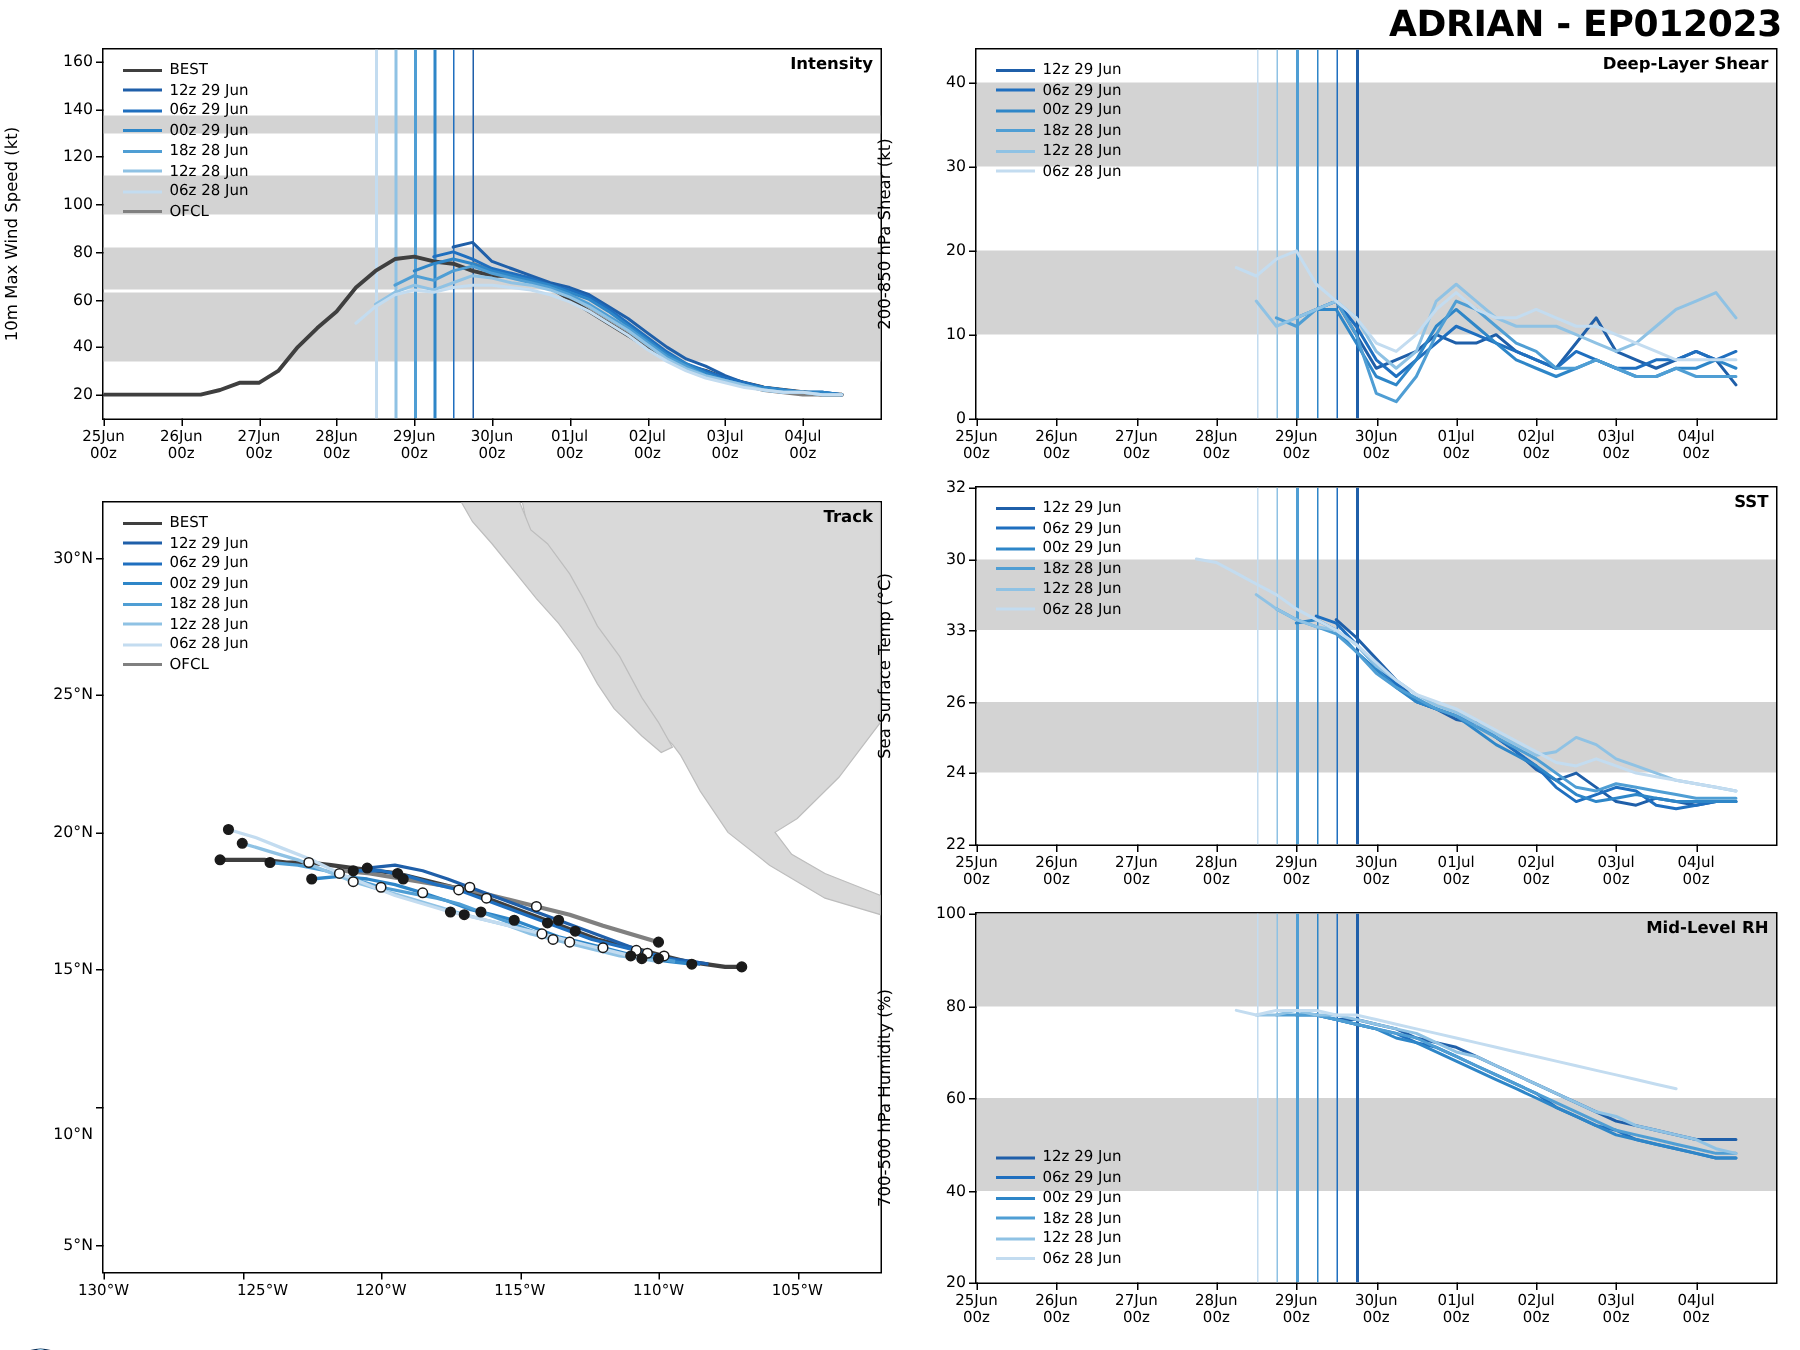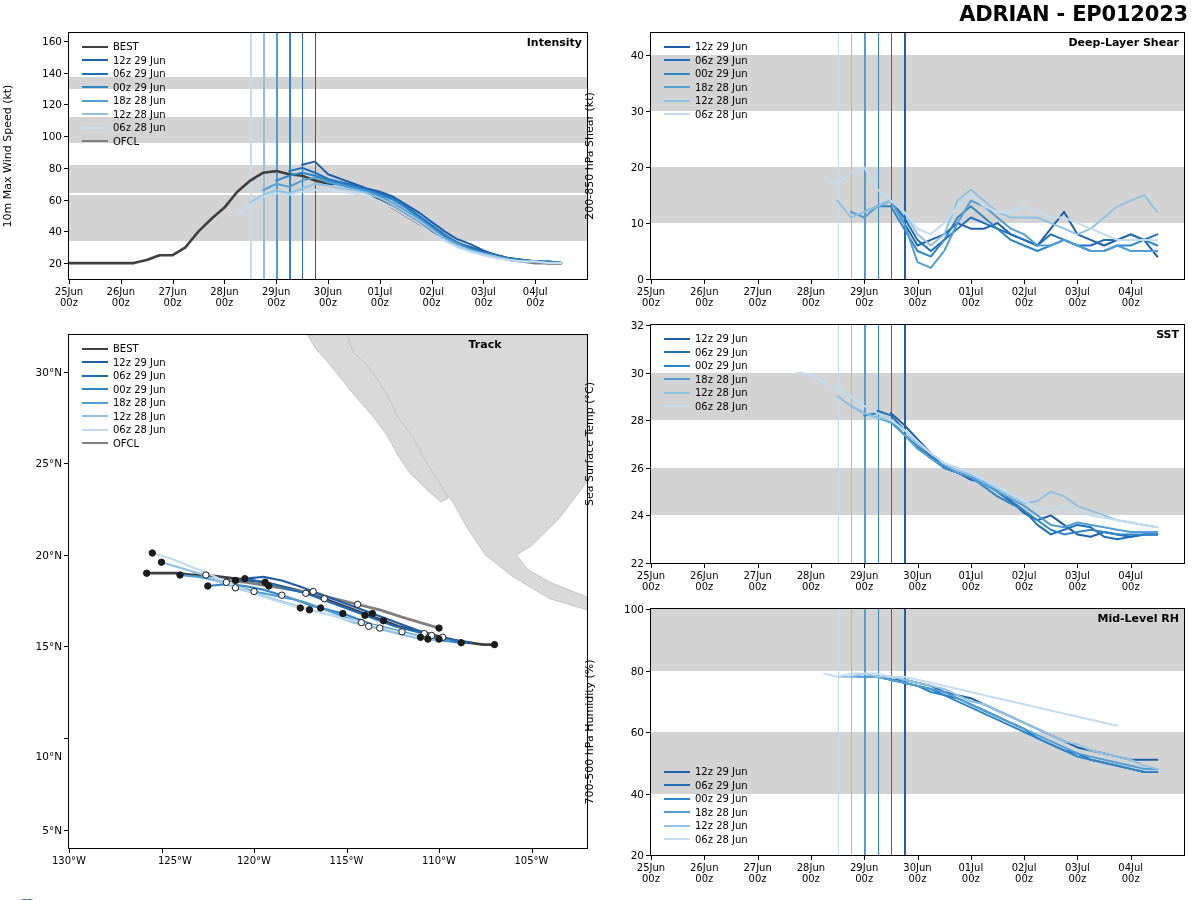--- a/index.html
+++ b/index.html
@@ -14,21 +14,21 @@
   .hdr {
     position:absolute; top:0; left:0; width:1200px; height:28px;
   }
   .hdr-left {
     position:absolute; left:14px; top:2px;
     font-size:19px; font-weight:bold; letter-spacing:-0.2px;
     font-family:"DejaVu Sans", sans-serif;
   }
   .hdr-right {
     position:absolute; right:12px; top:2px;
-    font-size:21px; font-weight:bold; letter-spacing:-0.2px;
+    font-size:24px; font-weight:bold; letter-spacing:-0.2px;
   }
   .panel { position:absolute; }
   .plotbox {
     position:absolute; border:1px solid #000; background:#fff;
     box-sizing:border-box; overflow:hidden;
   }
   .panel-title {
     position:absolute; right:6px; top:4px;
     font-size:11px; font-weight:bold; z-index:30;
   }
@@ -209,21 +209,21 @@
           <circle cx="240.5" cy="274.8" r="3.2" fill="#1a1a1a" stroke="#1a1a1a" stroke-width="1"></circle>
           <circle cx="299.7" cy="291.3" r="3.2" fill="#ffffff" stroke="#1a1a1a" stroke-width="1"></circle>
           <circle cx="358.9" cy="304.1" r="3.2" fill="#1a1a1a" stroke="#1a1a1a" stroke-width="1"></circle>
           <circle cx="83.3" cy="218.0" r="3.2" fill="#1a1a1a" stroke="#1a1a1a" stroke-width="1"></circle>
           <circle cx="157.3" cy="247.3" r="3.2" fill="#ffffff" stroke="#1a1a1a" stroke-width="1"></circle>
           <circle cx="231.3" cy="273.0" r="3.2" fill="#1a1a1a" stroke="#1a1a1a" stroke-width="1"></circle>
           <circle cx="292.3" cy="287.6" r="3.2" fill="#ffffff" stroke="#1a1a1a" stroke-width="1"></circle>
           <circle cx="351.5" cy="302.3" r="3.2" fill="#1a1a1a" stroke="#1a1a1a" stroke-width="1"></circle>
         </svg>
       </div>
-      <div class="panel-title" style="left: 388px; top: 338px; width: 194px; text-align: center;">Track</div>
+      <div class="panel-title" style="left: 388px; top: 338px; width: 194px; text-align: right;">Track</div>
       <div class="tick-l" style="left: 20px; width: 42px; top: 829.679px;">5°N</div>
       <div class="tickmark-l" style="left: 64px; width: 5px; top: 829.679px;"></div>
       <div class="tick-l" style="left: 20px; width: 42px; top: 756px;">10°N</div>
       <div class="tickmark-l" style="left: 64px; width: 5px; top: 738.071px;"></div>
       <div class="tick-l" style="left: 20px; width: 42px; top: 646.464px;">15°N</div>
       <div class="tickmark-l" style="left: 64px; width: 5px; top: 646.464px;"></div>
       <div class="tick-l" style="left: 20px; width: 42px; top: 554.857px;">20°N</div>
       <div class="tickmark-l" style="left: 64px; width: 5px; top: 554.857px;"></div>
       <div class="tick-l" style="left: 20px; width: 42px; top: 463.25px;">25°N</div>
       <div class="tickmark-l" style="left: 64px; width: 5px; top: 463.25px;"></div>
@@ -373,21 +373,21 @@
           <polyline points="146.6,47.6 159.9,50.0 173.2,57.1 186.5,64.3 199.9,71.4 213.2,80.9 226.5,88.1 239.8,95.2 253.2,104.7 266.5,116.6 279.8,128.5 293.2,138.0 306.5,142.8 319.8,147.6 333.1,154.7 346.4,161.8 359.8,169.0 373.1,176.1 386.4,183.3 399.8,185.6 413.1,180.9 426.4,185.6 439.7,190.4 453.1,192.8 466.4,195.2 479.7,197.5 493.0,199.9 506.3,202.3" fill="none" stroke="#c3dcf0" stroke-width="2" stroke-linejoin="round" stroke-linecap="round"></polyline>
         </svg>
       </div>
       <div class="panel-title" style="left: 985px; top: 328px; width: 194px; text-align: right; position: absolute;">SST</div>
       <div class="tick-l" style="left: 610px; width: 34px; top: 563px;">22</div>
       <div class="tickmark-l" style="left: 646px; width: 5px; top: 563px;"></div>
       <div class="tick-l" style="left: 610px; width: 34px; top: 515.4px;">24</div>
       <div class="tickmark-l" style="left: 646px; width: 5px; top: 515.4px;"></div>
       <div class="tick-l" style="left: 610px; width: 34px; top: 467.8px;">26</div>
       <div class="tickmark-l" style="left: 646px; width: 5px; top: 467.8px;"></div>
-      <div class="tick-l" style="left: 610px; width: 34px; top: 420.2px;">28</div>
+      <div class="tick-l" style="left: 610px; width: 34px; top: 420.2px;">33</div>
       <div class="tickmark-l" style="left: 646px; width: 5px; top: 420.2px;"></div>
       <div class="tick-l" style="left: 610px; width: 34px; top: 372.6px;">30</div>
       <div class="tickmark-l" style="left: 646px; width: 5px; top: 372.6px;"></div>
       <div class="tick-l" style="left: 610px; width: 34px; top: 325px;">32</div>
       <div class="tickmark-l" style="left: 646px; width: 5px; top: 325px;"></div>
       <div class="ylabel" style="left: 596px; top: 444px; transform: rotate(-90deg) translate(-50%, -100%);">Sea Surface Temp (°C)</div>
       <div class="tickmark-b" style="left: 651px; top: 563px; height: 5px;"></div>
       <div class="xlab" style="left: 651px; top: 570px;">25Jun<br>00z</div>
       <div class="tickmark-b" style="left: 704.3px; top: 563px; height: 5px;"></div>
       <div class="xlab" style="left: 704.3px; top: 570px;">26Jun<br>00z</div>

